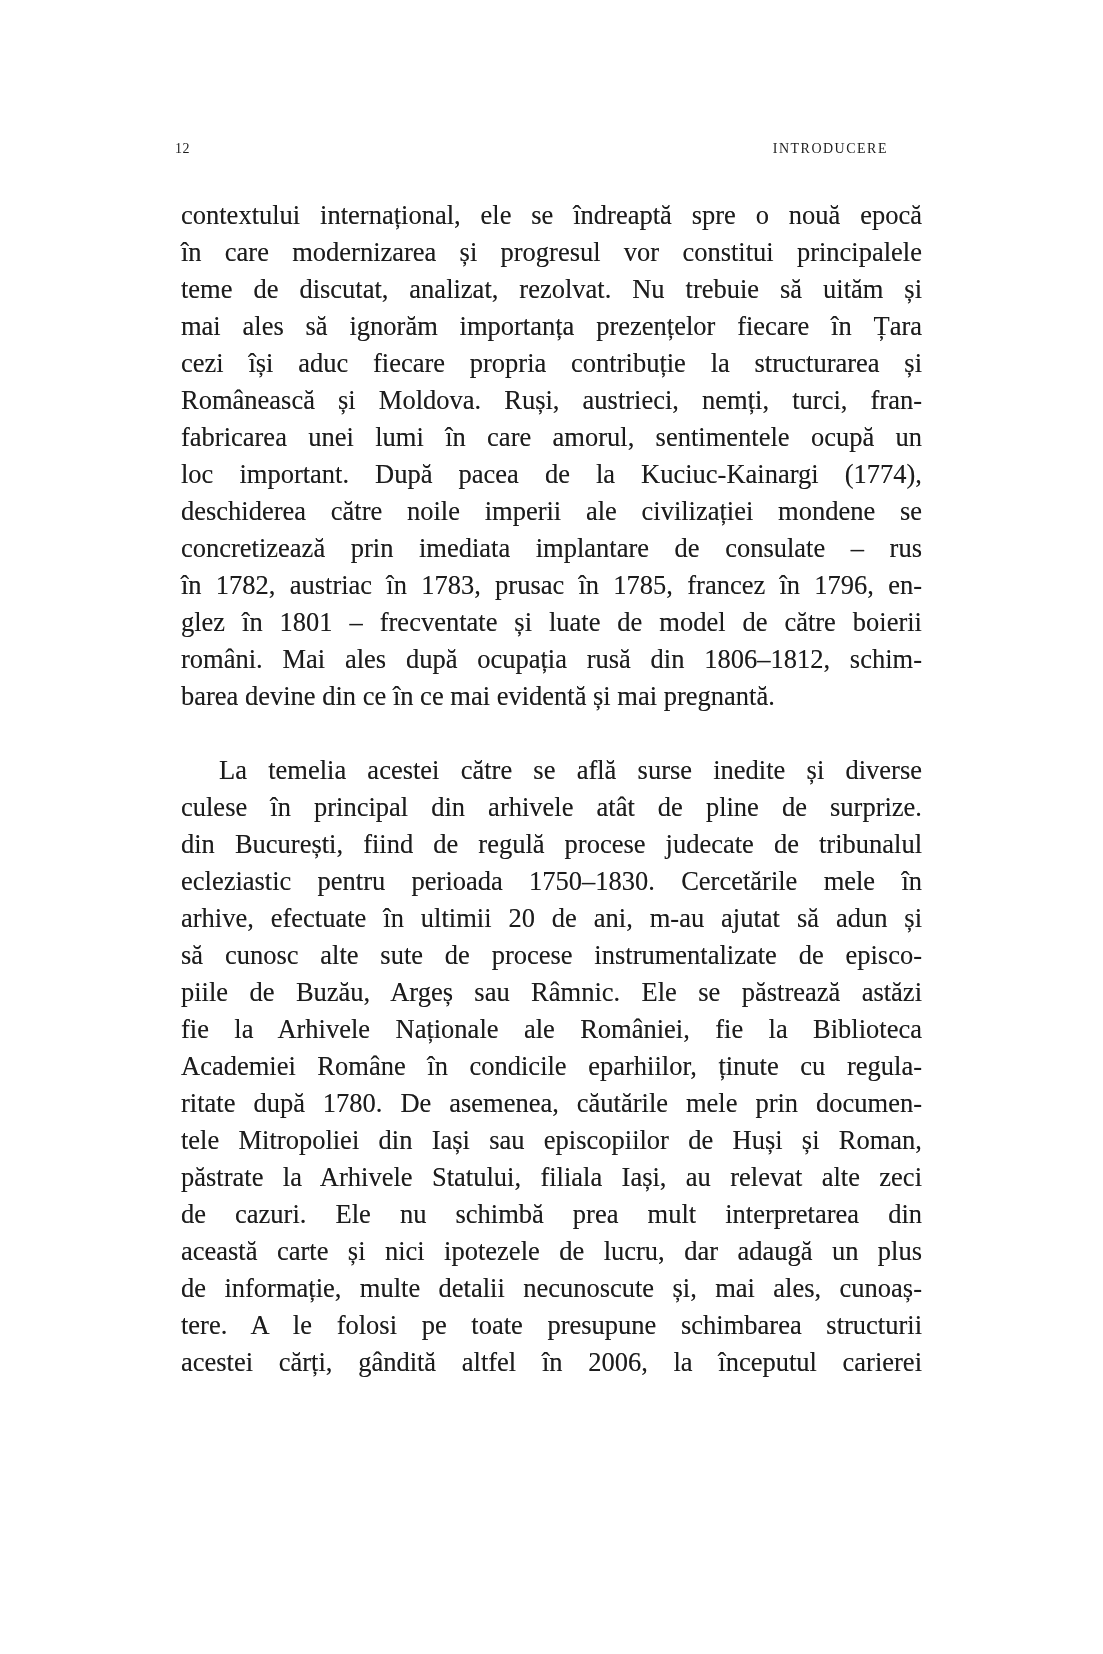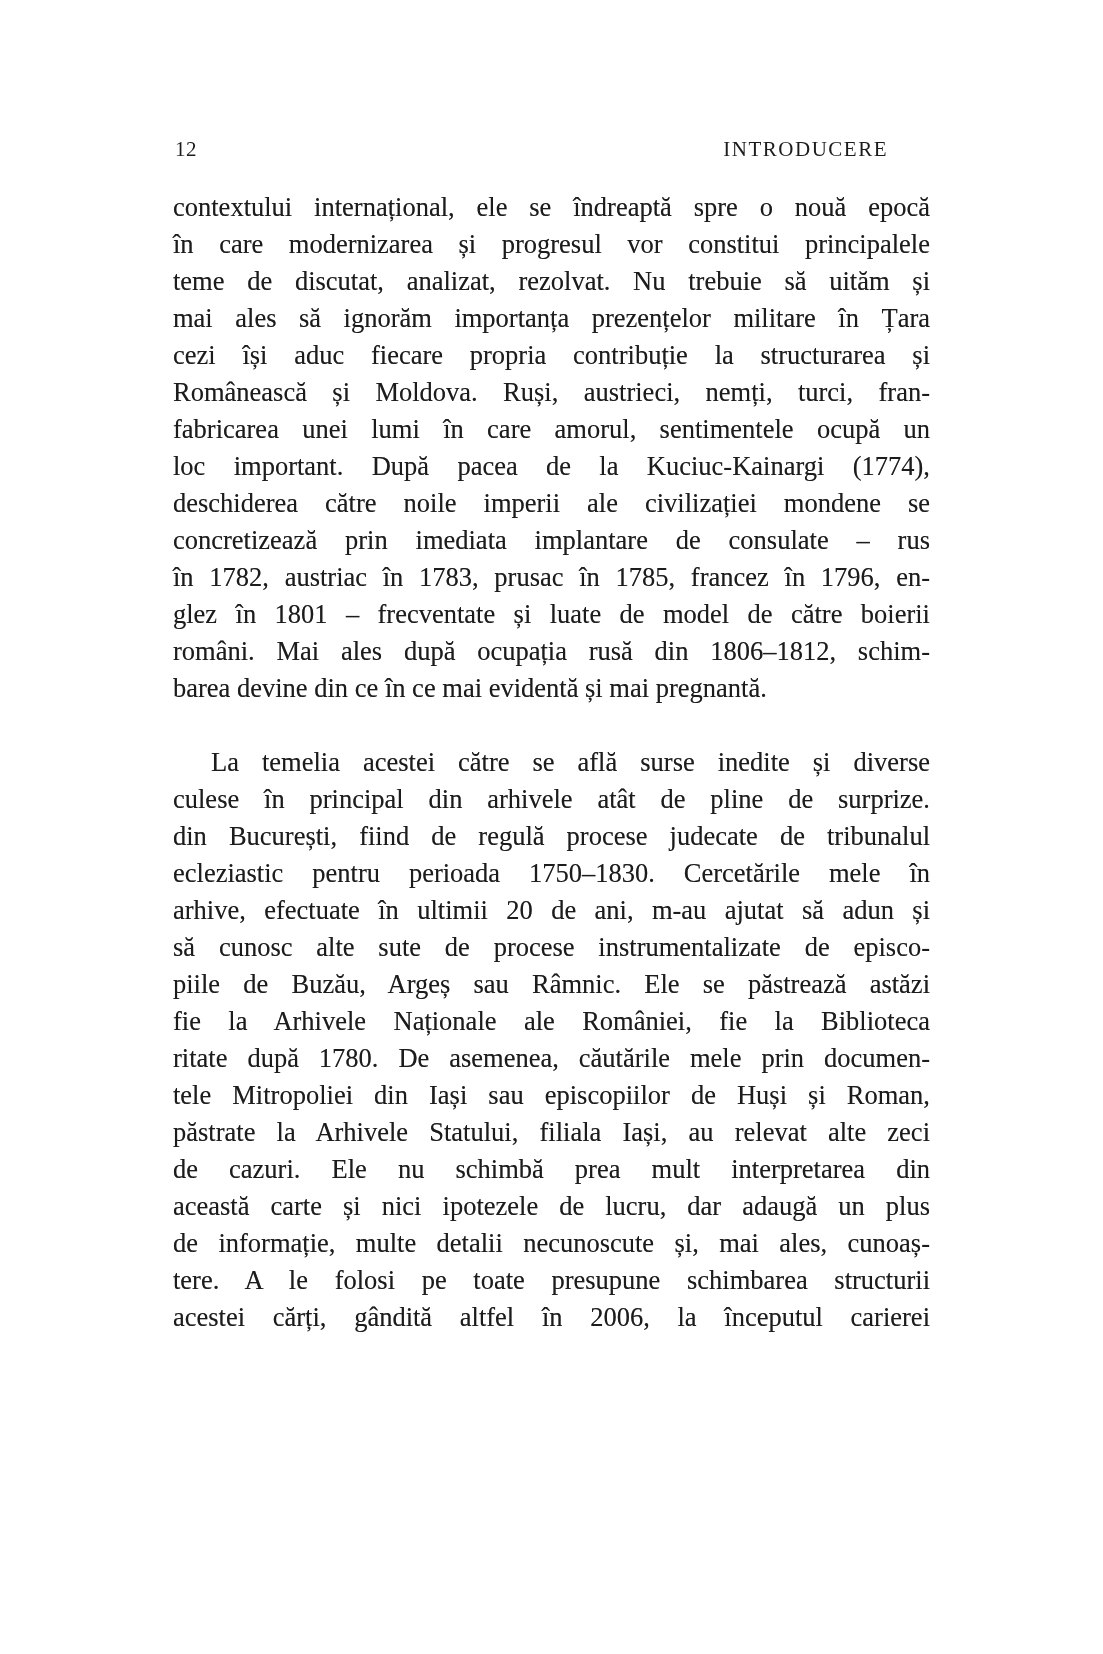--- a/index.html
+++ b/index.html
@@ -11,21 +11,21 @@
     font-family: "Liberation Serif", "DejaVu Serif", serif;
     color: #1c1c1c;
     overflow: hidden;
   }
   .running-head {
     position: absolute;
     top: 134px;
     left: 173px;
     width: 757px;
     height: 30px;
-    font-size: 21px;
+    font-size: 14px;
     line-height: 30px;
   }
   .page-number {
     position: absolute;
     left: 2px;
     top: 0;
     letter-spacing: 0.5px;
   }
   .head-title {
     display: block;
@@ -35,21 +35,21 @@
   }
   .body-text {
     position: absolute;
     top: 189px;
     left: 173px;
     width: 757px;
     font-size: 26.5px;
     line-height: 37px;
     text-shadow: 0 0 0.5px rgba(20,20,20,0.45); 
   }
-  .para { margin: 0; padding: 0; }
+  .para { margin: 8px; padding: 0; }
   .para + .para { margin-top: 37px; } 
   .line {
     text-align: justify;
     text-align-last: justify;
     white-space: normal;
     height: 37px;
   }
   .line.flush {            
     text-align-last: left;
   }
@@ -66,21 +66,21 @@
     <span class="page-number">12</span>
     <span class="head-title">INTRODUCERE</span>
   </div>
 
   <div class="body-text">
 
     <div class="para">
       <div class="line">contextului internațional, ele se îndreaptă spre o nouă epocă</div>
       <div class="line">în care modernizarea și progresul vor constitui principalele</div>
       <div class="line">teme de discutat, analizat, rezolvat. Nu trebuie să uităm și</div>
-      <div class="line">mai ales să ignorăm importanța prezențelor militare în Țara</div>
+      <div class="line">mai ales să ignorăm importanța prezențelor fiecare în Țara</div>
       <div class="line">cezi își aduc fiecare propria contribuție la structurarea și</div>
       <div class="line">Românească și Moldova. Ruși, austrieci, nemți, turci, fran-</div>
       <div class="line">fabricarea unei lumi în care amorul, sentimentele ocupă un</div>
       <div class="line">loc important. După pacea de la Kuciuc-Kainargi (1774),</div>
       <div class="line">deschiderea către noile imperii ale civilizației mondene se</div>
       <div class="line">concretizează prin imediata implantare de consulate – rus</div>
       <div class="line">în 1782, austriac în 1783, prusac în 1785, francez în 1796, en-</div>
       <div class="line">glez în 1801 – frecventate și luate de model de către boierii</div>
       <div class="line">români. Mai ales după ocupația rusă din 1806–1812, schim-</div>
       <div class="line flush">barea devine din ce în ce mai evidentă și mai pregnantă.</div>
@@ -88,20 +88,21 @@
 
     <div class="para">
       <div class="line indent">La temelia acestei către se află surse inedite și diverse</div>
       <div class="line">culese în principal din arhivele atât de pline de surprize.</div>
       <div class="line">din București, fiind de regulă procese judecate de tribunalul</div>
       <div class="line">ecleziastic pentru perioada 1750–1830. Cercetările mele în</div>
       <div class="line">arhive, efectuate în ultimii 20 de ani, m-au ajutat să adun și</div>
       <div class="line">să cunosc alte sute de procese instrumentalizate de episco-</div>
       <div class="line">piile de Buzău, Argeș sau Râmnic. Ele se păstrează astăzi</div>
       <div class="line">fie la Arhivele Naționale ale României, fie la Biblioteca</div>
+      <div class="line">Academiei Române în condicile eparhiilor, ținute cu regula-</div>
       <div class="line">ritate după 1780. De asemenea, căutările mele prin documen-</div>
       <div class="line">tele Mitropoliei din Iași sau episcopiilor de Huși și Roman,</div>
       <div class="line">păstrate la Arhivele Statului, filiala Iași, au relevat alte zeci</div>
       <div class="line">de cazuri. Ele nu schimbă prea mult interpretarea din</div>
       <div class="line">această carte și nici ipotezele de lucru, dar adaugă un plus</div>
       <div class="line">de informație, multe detalii necunoscute și, mai ales, cunoaș-</div>
       <div class="line">tere. A le folosi pe toate presupune schimbarea structurii</div>
       <div class="line">acestei cărți, gândită altfel în 2006, la începutul carierei</div>
     </div>
 

